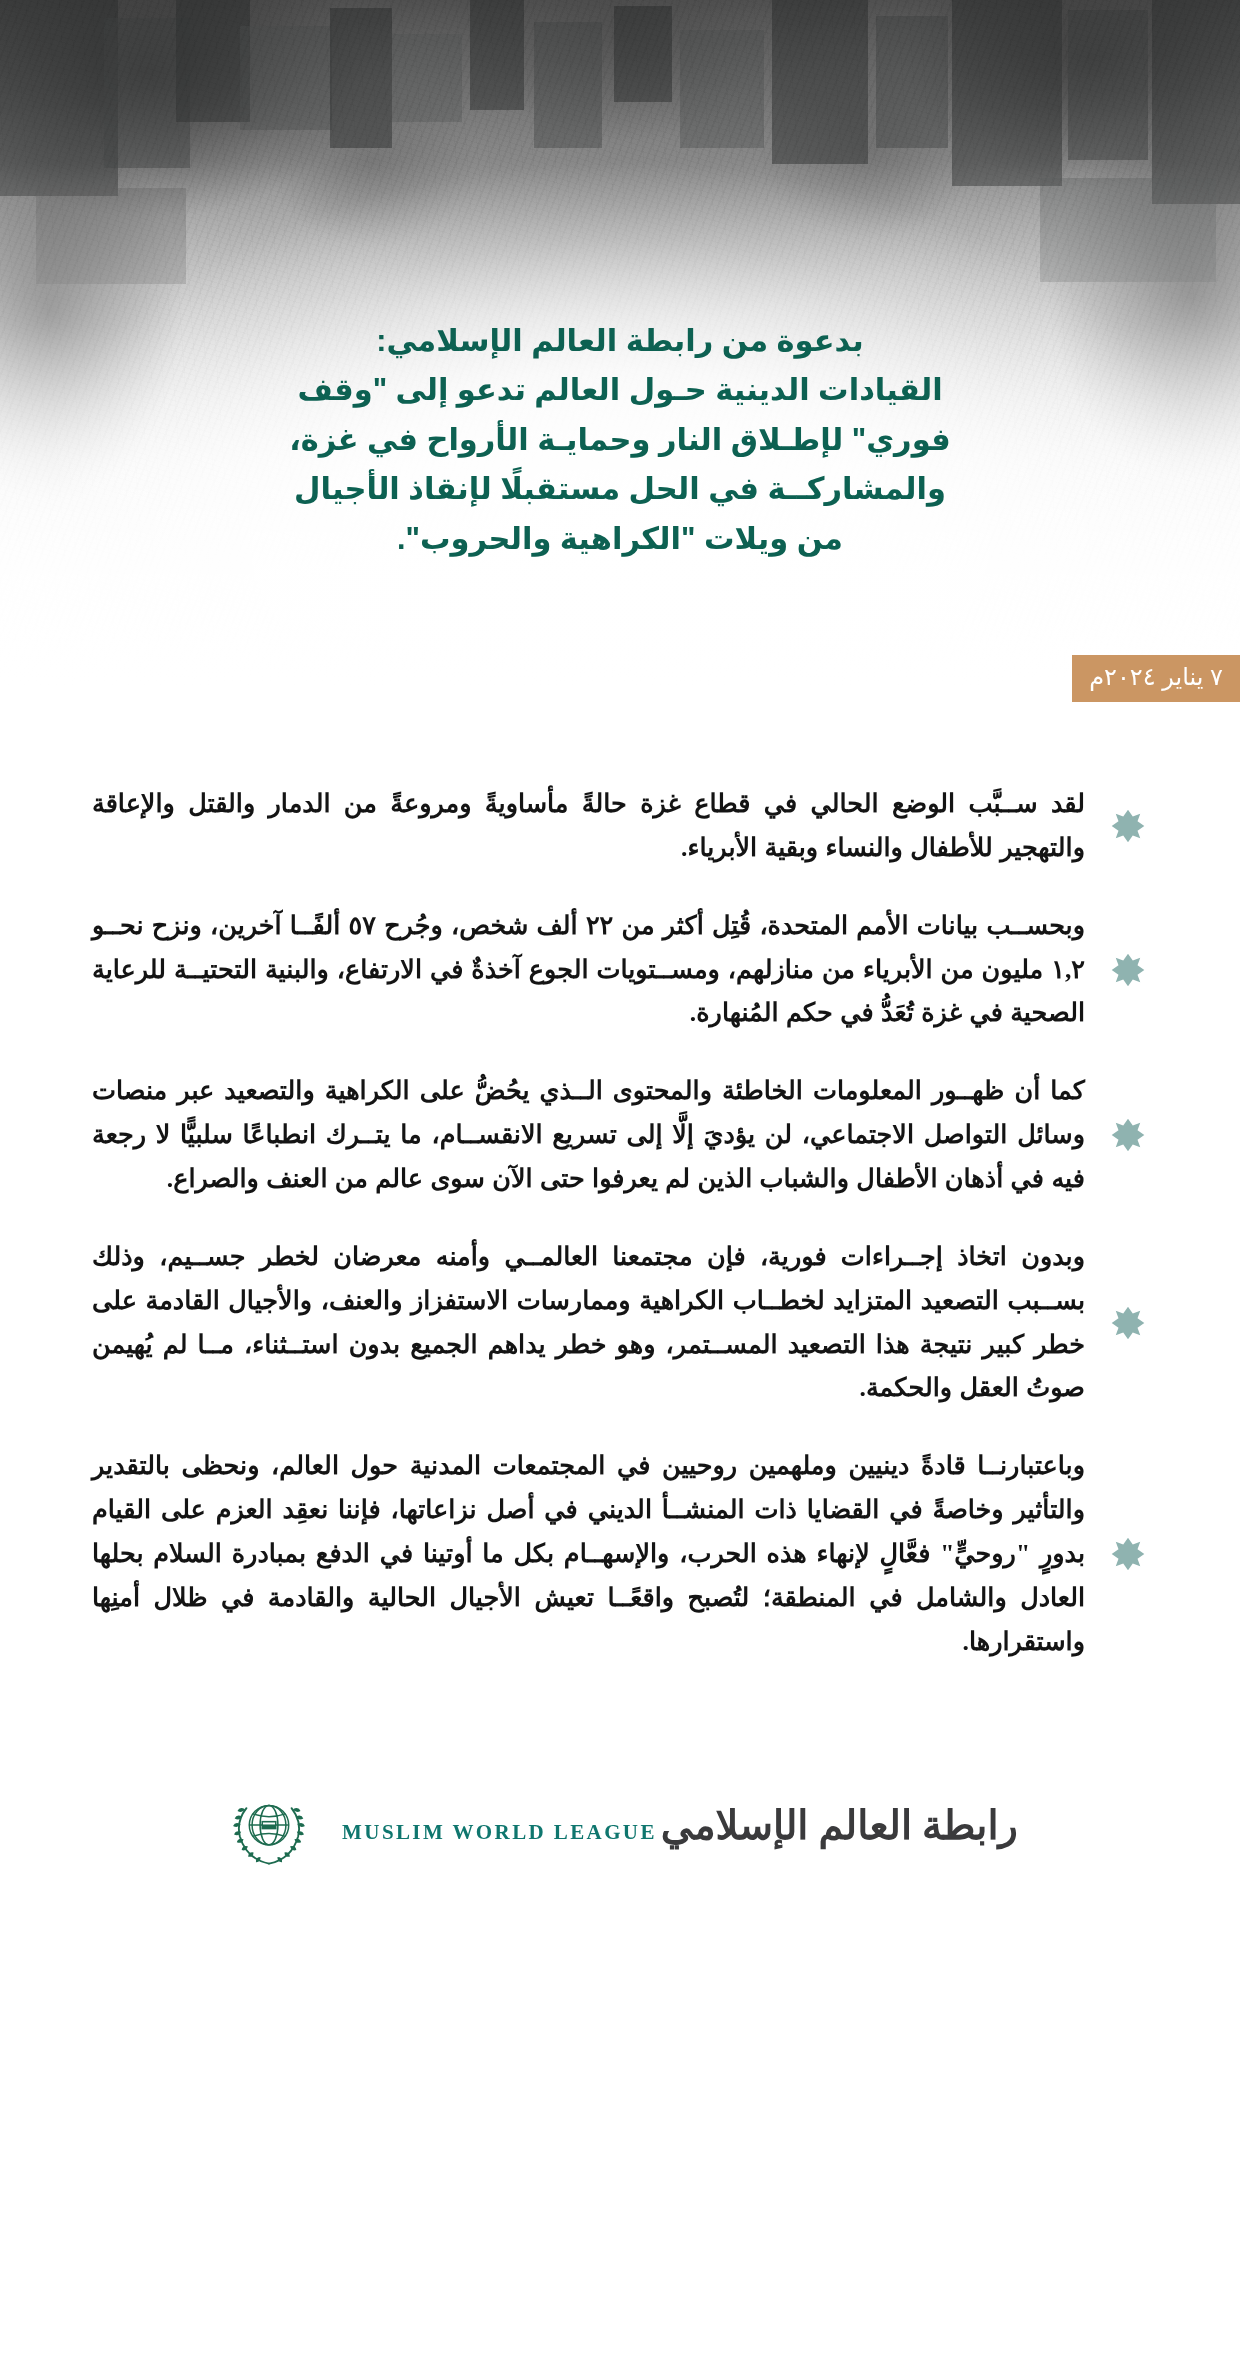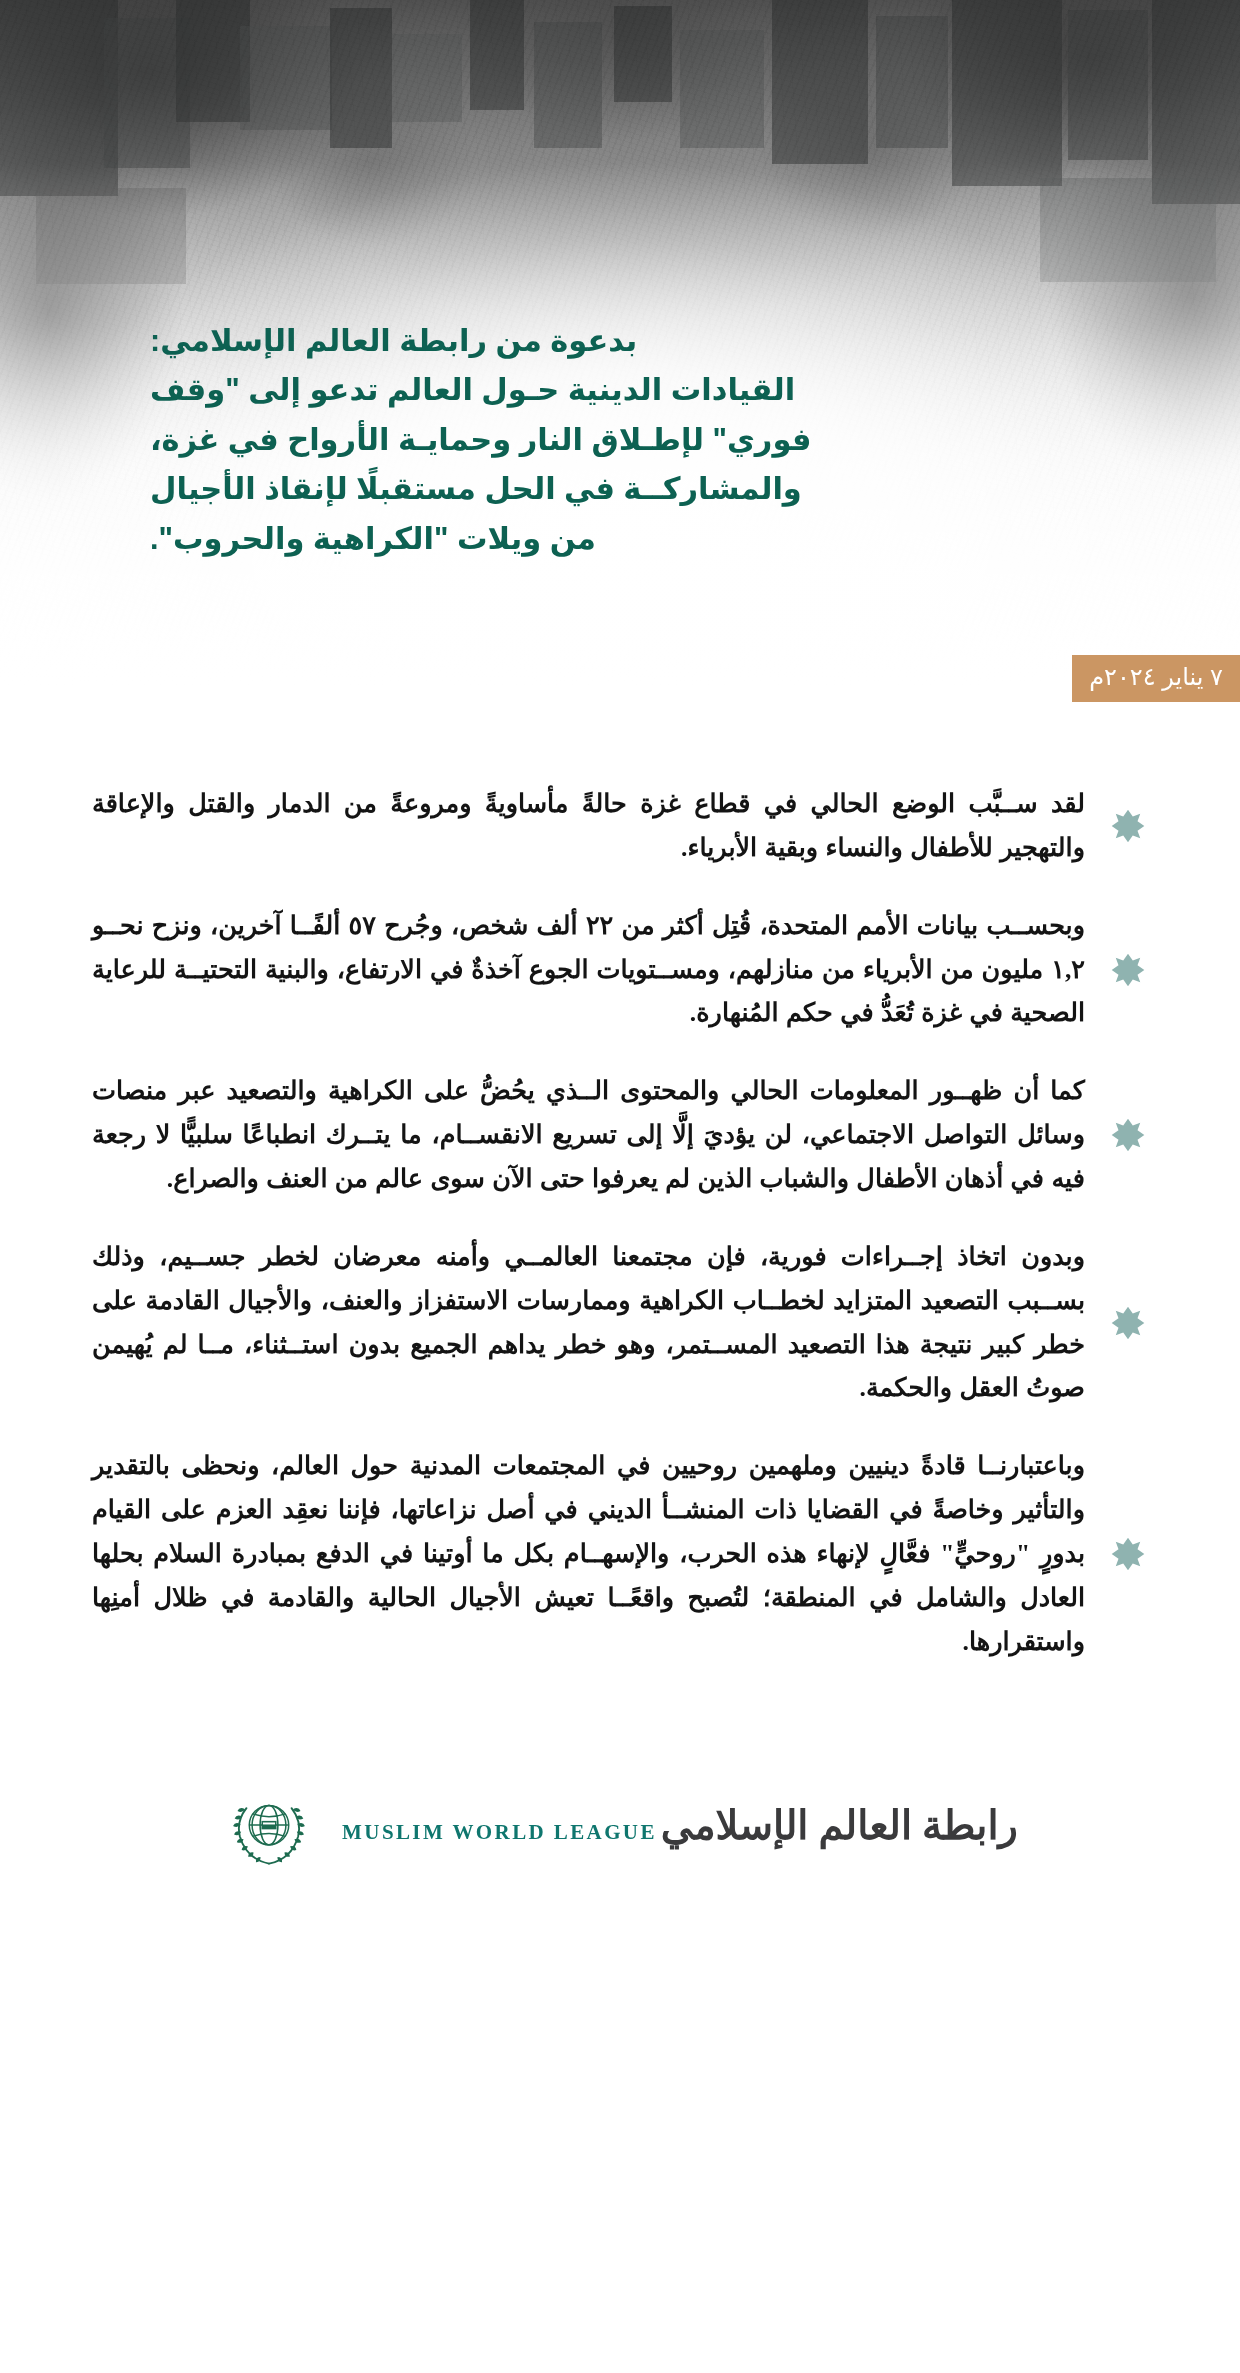--- a/index.html
+++ b/index.html
@@ -71,21 +71,21 @@
       radial-gradient(ellipse 700px 430px at 50% 72%, rgba(255,255,255,.96) 0%, rgba(255,255,255,.78) 38%, rgba(255,255,255,.22) 68%, rgba(255,255,255,0) 86%),
       linear-gradient(180deg, rgba(255,255,255,0) 0%, rgba(255,255,255,.05) 22%, rgba(255,255,255,.38) 44%, rgba(255,255,255,.78) 62%, rgba(255,255,255,.95) 78%, #ffffff 93%);
   }
 
   
   .headline {
     position: absolute;
     left: 0; right: 0;
     top: 316px;
     padding: 0 150px;
-    text-align: left;
+    text-align: center;
     color: #0d6152;
     font-family: "Liberation Sans", "DejaVu Sans", sans-serif;
     font-weight: bold;
     font-size: 30.5px;
     line-height: 1.62;
     direction: rtl;
     letter-spacing: .1px;
   }
   .headline-line { display: block; white-space: nowrap; }
 
@@ -239,21 +239,21 @@
       <p class="para">وبحســب بيانات الأمم المتحدة، قُتِل أكثر من ٢٢ ألف شخص، وجُرح ٥٧ ألفًــا آخرين، ونزح نحــو ١,٢ مليون من الأبرياء من منازلهم، ومســتويات الجوع آخذةٌ في الارتفاع، والبنية التحتيــة للرعاية الصحية في غزة تُعَدُّ في حكم المُنهارة.</p>
     </div>
 
 
     <div class="para-row">
       <span class="bullet">
         <svg viewBox="0 0 100 100" aria-hidden="true">
             <polygon fill="#8fb3b0" points="50,2 64,22 86,14 78,36 98,50 78,64 86,86 64,78 50,98 36,78 14,86 22,64 2,50 22,36 14,14 36,22"></polygon>
           </svg>
       </span>
-      <p class="para">كما أن ظهــور المعلومات الحالي والمحتوى الــذي يحُضُّ على الكراهية والتصعيد عبر منصات وسائل التواصل الاجتماعي، لن يؤديَ إلَّا إلى تسريع الانقســام، ما يتــرك انطباعًا سلبيًّا لا رجعة فيه في أذهان الأطفال والشباب الذين لم يعرفوا حتى الآن سوى عالم من العنف والصراع.</p>
+      <p class="para">كما أن ظهــور المعلومات الخاطئة والمحتوى الــذي يحُضُّ على الكراهية والتصعيد عبر منصات وسائل التواصل الاجتماعي، لن يؤديَ إلَّا إلى تسريع الانقســام، ما يتــرك انطباعًا سلبيًّا لا رجعة فيه في أذهان الأطفال والشباب الذين لم يعرفوا حتى الآن سوى عالم من العنف والصراع.</p>
     </div>
 
     <div class="para-row">
       <span class="bullet">
         <svg viewBox="0 0 100 100" aria-hidden="true">
             <polygon fill="#8fb3b0" points="50,2 64,22 86,14 78,36 98,50 78,64 86,86 64,78 50,98 36,78 14,86 22,64 2,50 22,36 14,14 36,22"></polygon>
           </svg>
       </span>
       <p class="para">وبدون اتخاذ إجــراءات فورية، فإن مجتمعنا العالمــي وأمنه معرضان لخطر جســيم، وذلك بســبب التصعيد المتزايد لخطــاب الكراهية وممارسات الاستفزاز والعنف، والأجيال القادمة على خطر كبير نتيجة هذا التصعيد المســتمر، وهو خطر يداهم الجميع بدون استــثناء، مــا لم يُهيمن صوتُ العقل والحكمة.</p>
     </div>

